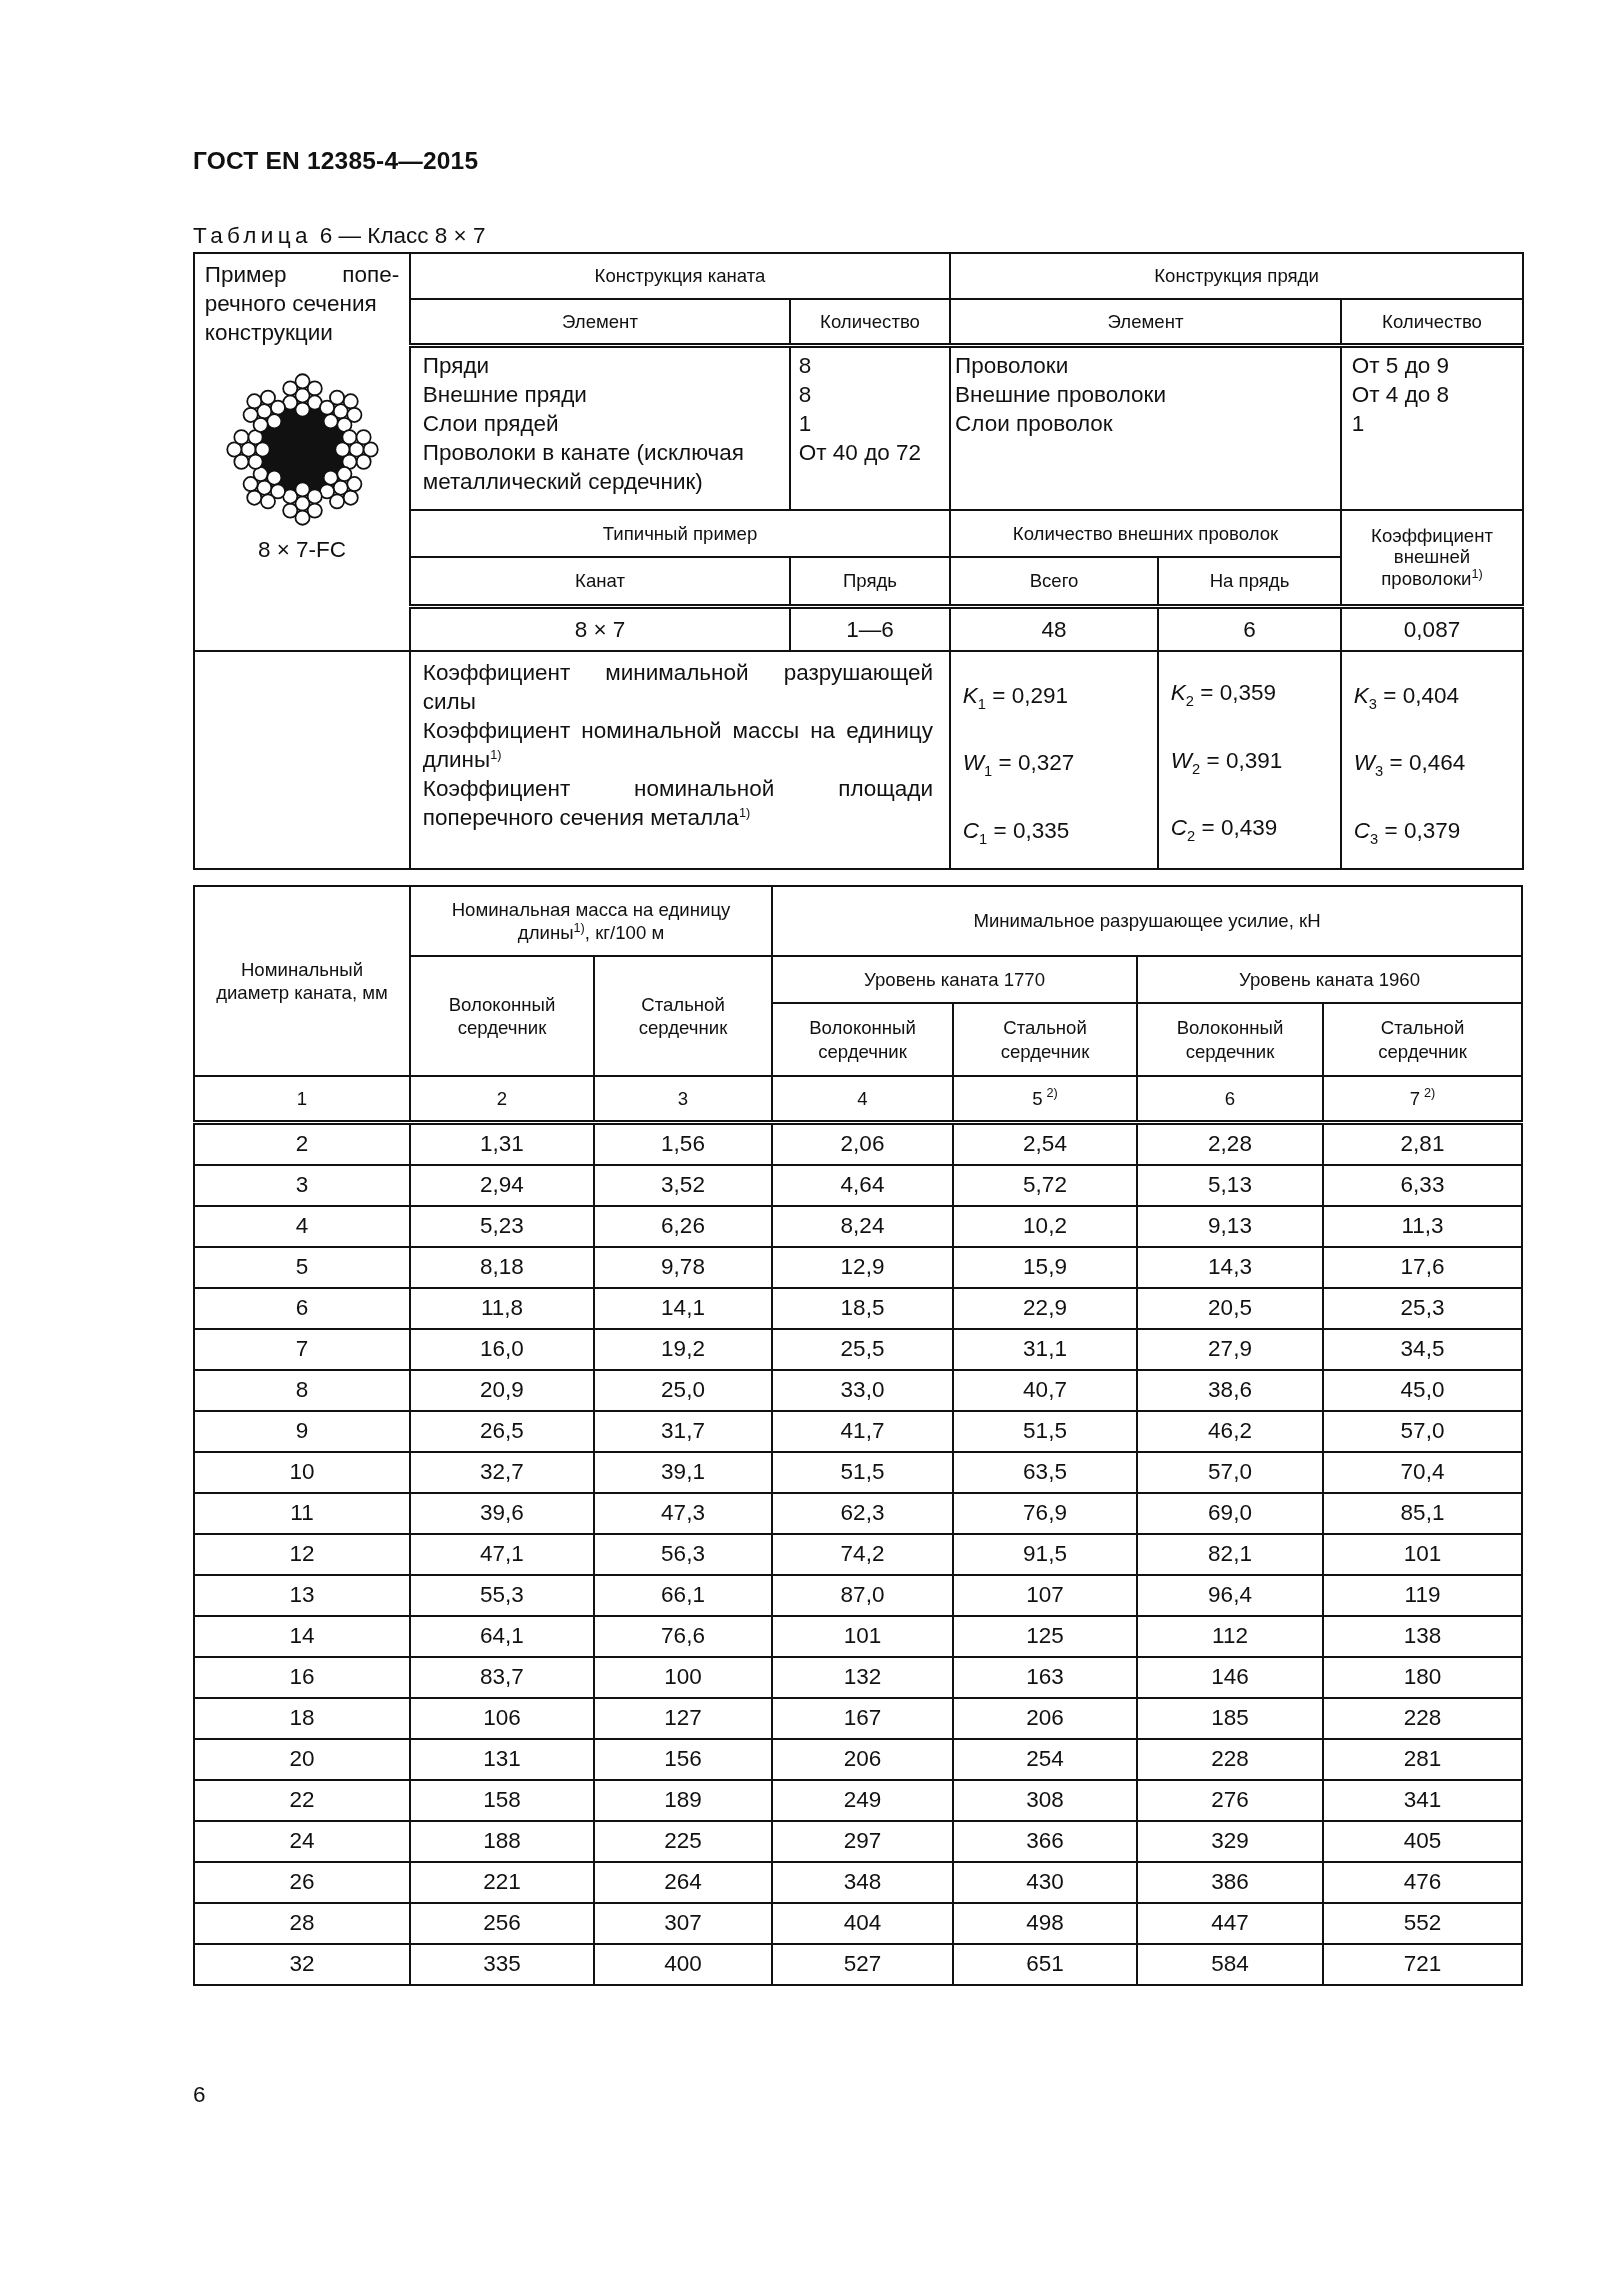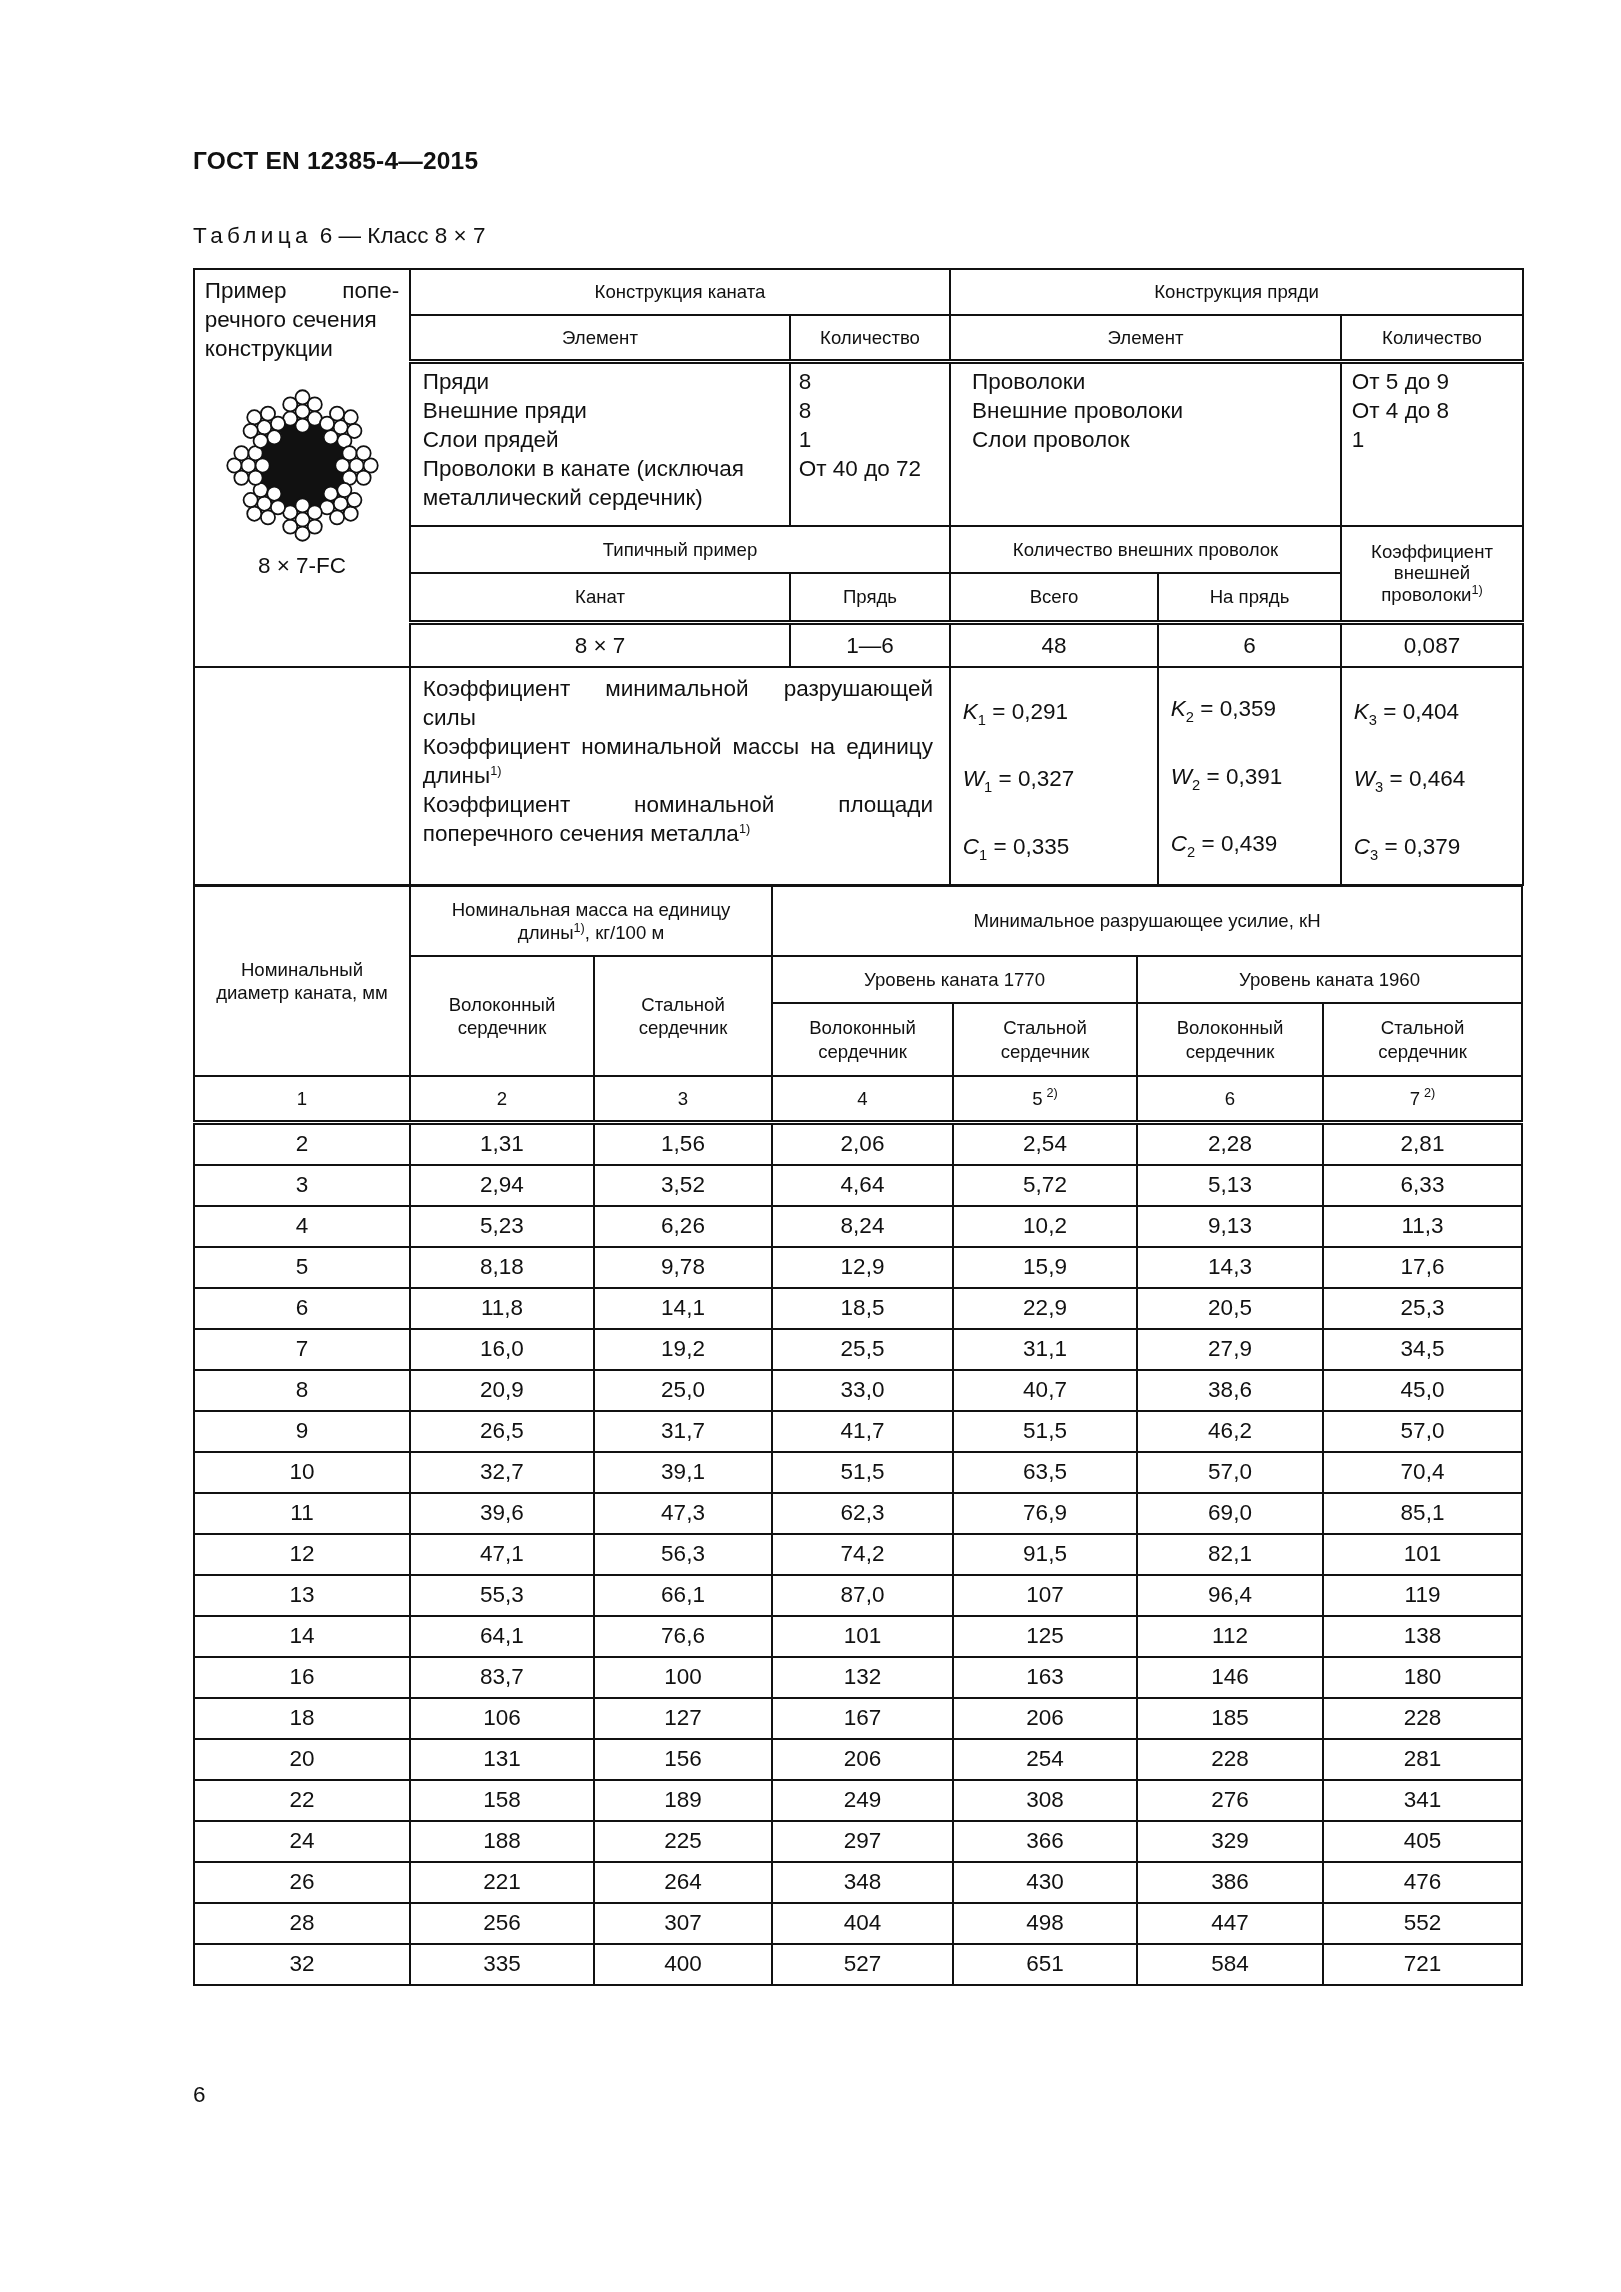--- a/index.html
+++ b/index.html
@@ -2,21 +2,21 @@
 <html><head>
 <meta charset="utf-8">
 <style>
   html, body { margin:0; padding:0; background:#ffffff; }
   body { width:1621px; height:2293px; position:relative; font-family:"Liberation Sans", sans-serif; color:#111; }
   .doc-title { position:absolute; left:193px; top:147px; font-size:24.5px; font-weight:bold; letter-spacing:0.2px; }
   .table-caption { position:absolute; left:193px; top:223px; font-size:22.5px; }
   .table-caption .spaced { letter-spacing:4.4px; margin-right:7.8px; }
   table { border-collapse:collapse; position:absolute; left:193px; table-layout:fixed; }
   td { border:2px solid #111; padding:0; vertical-align:middle; text-align:center; }
-  .t1 { top:268px; width:1329px; }
+  .t1 { top:252px; width:1329px; }
   .t2 { top:885px; width:1329px; }
   .small { font-size:18.6px; line-height:23.5px; }
   .big { font-size:22.5px; line-height:29px; }
   .left { text-align:left; padding-left:11.8px; vertical-align:top; }
   .dbl-top { border-top:5.9px double #111; }
   .sup { font-size:12.7px; vertical-align:super; line-height:0; }
   sub { font-size:14.7px; }
   .justify { text-align:justify; text-align-last:left; padding-right:11.8px; }
   .it { font-style:italic; }
   .coef { text-align:left; padding-left:11.8px; font-size:22.5px; line-height:59px; }
@@ -126,21 +126,21 @@
       <div>Внешние пряди</div>
       <div>Слои прядей</div>
       <div>Проволоки в канате (исключая металлический сердечник)</div>
     </td>
     <td class="left big dbl-top" style="padding-top:3.9px;padding-left:7.8px">
       <div>8</div>
       <div>8</div>
       <div>1</div>
       <div>От 40 до 72</div>
     </td>
-    <td colspan="2" class="left big dbl-top" style="padding-top:3.9px;padding-left:21px">
+    <td colspan="2" class="left big dbl-top" style="padding-top:3.9px;padding-left:4px">
       <div>Проволоки</div>
       <div>Внешние проволоки</div>
       <div>Слои проволок</div>
     </td>
     <td class="left big dbl-top" style="padding-top:3.9px;padding-left:9.8px">
       <div>От 5 до 9</div>
       <div>От 4 до 8</div>
       <div>1</div>
     </td>
   </tr>

